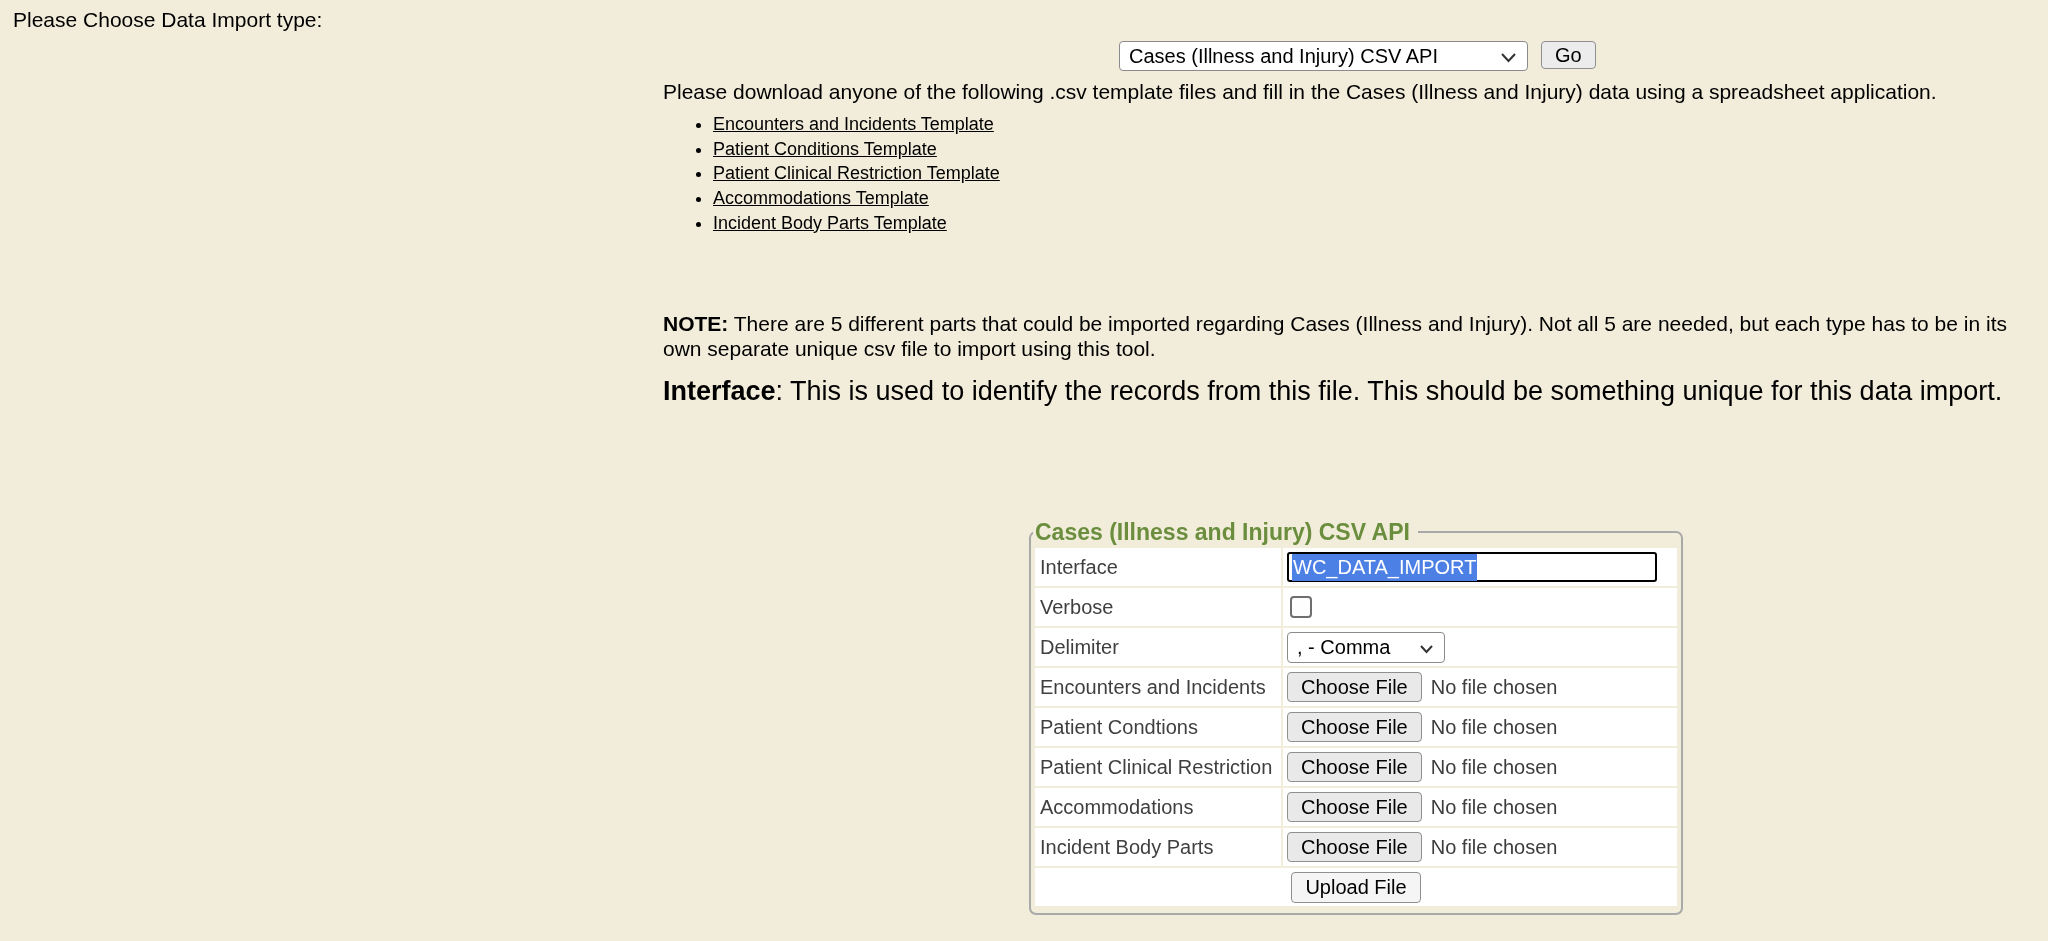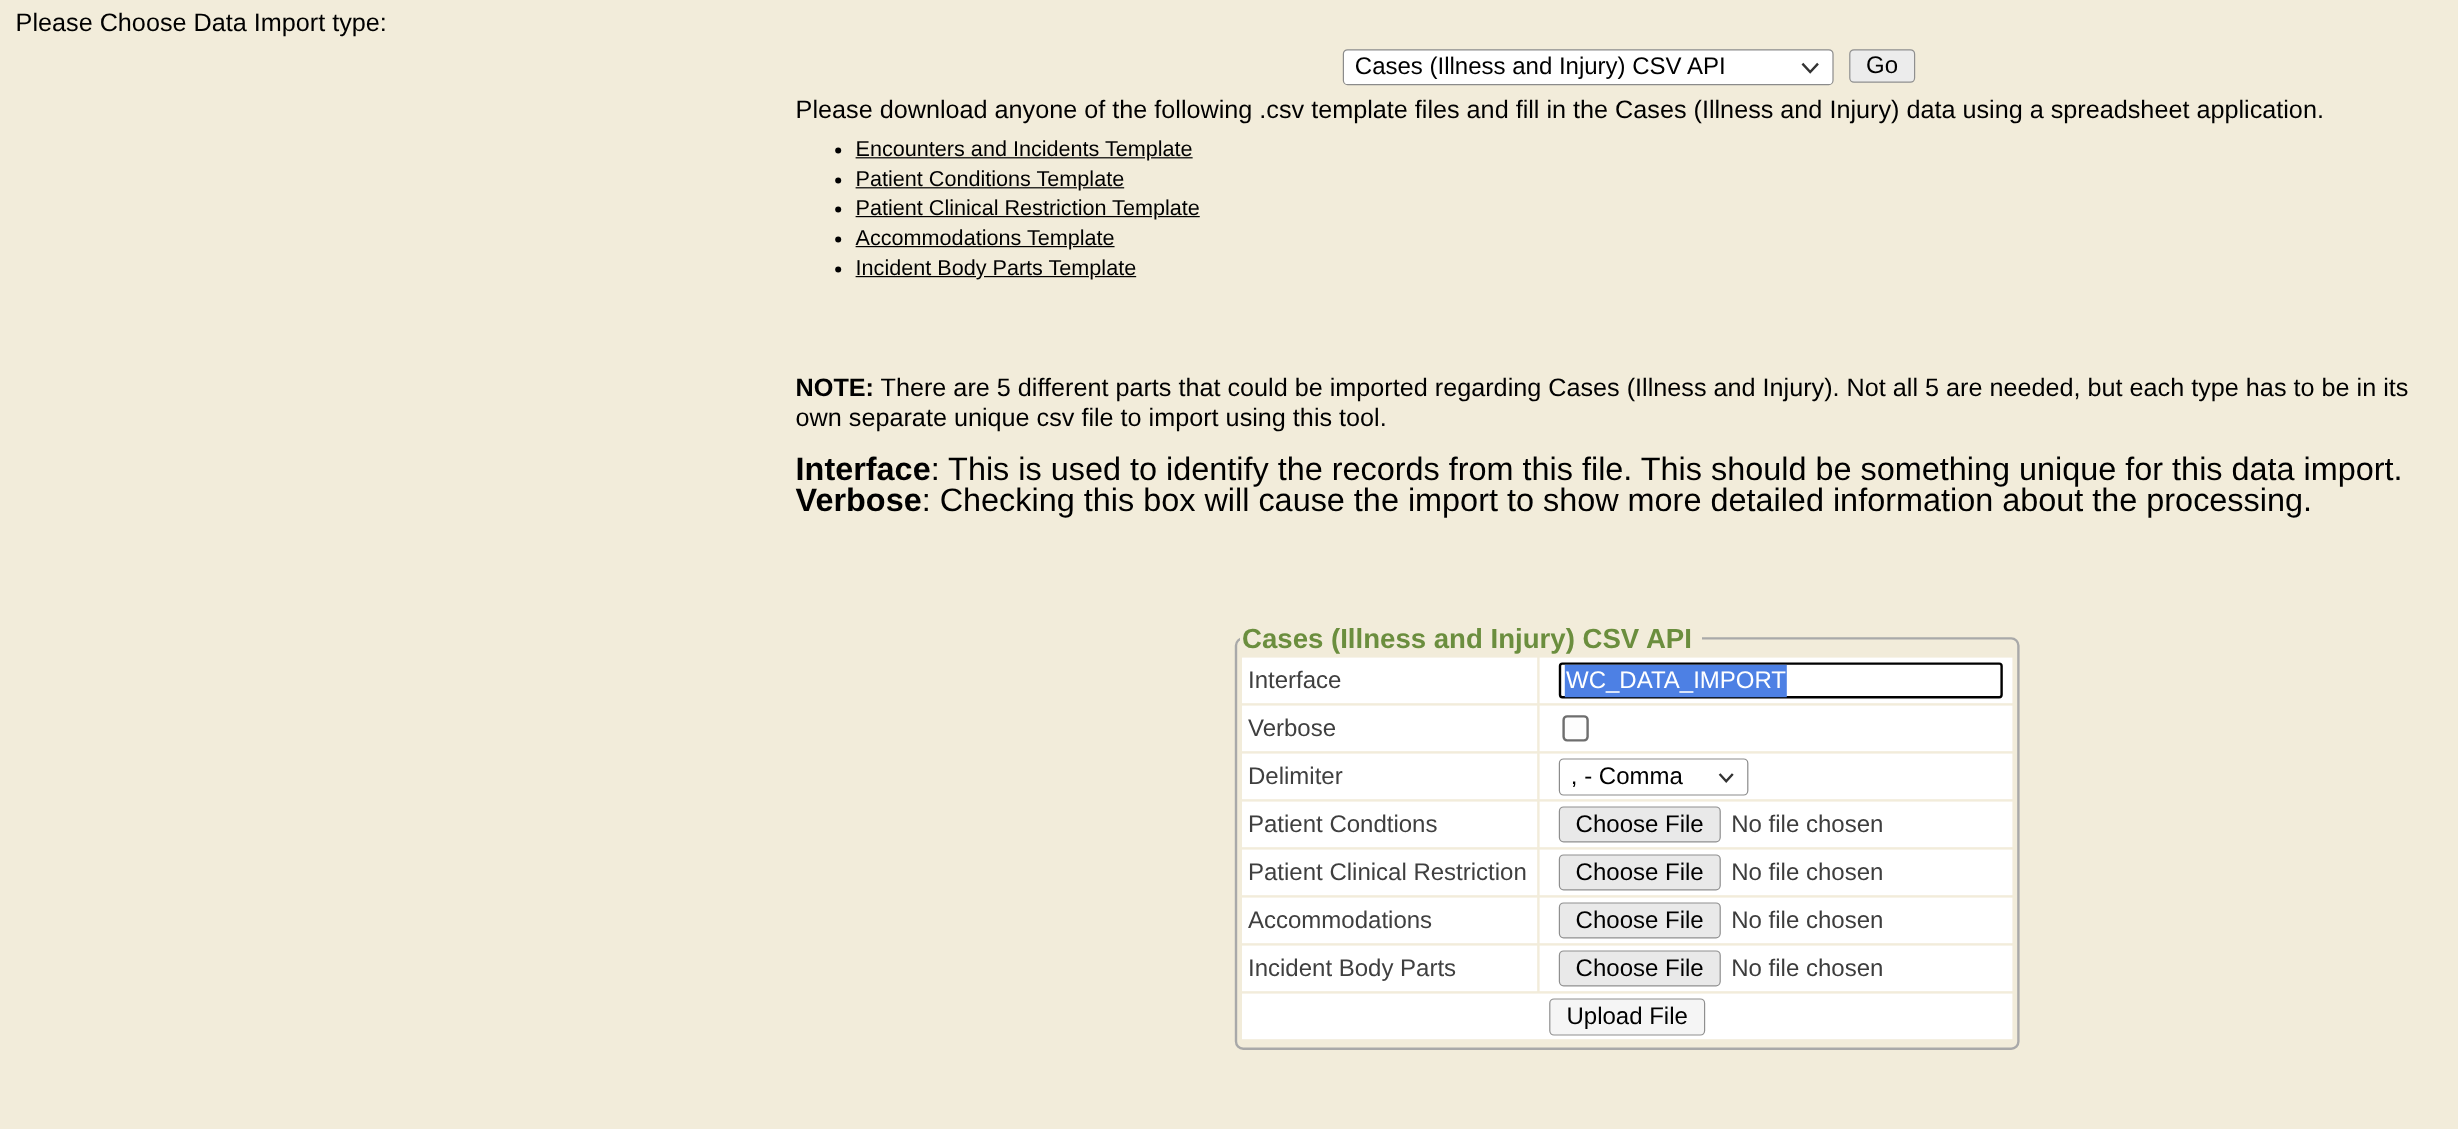--- a/index.html
+++ b/index.html
@@ -51,21 +51,21 @@
     border:2px solid #a9a9a9;border-radius:7px;
     padding:1px 2px 5px 2px;background:transparent;
   }
   fieldset#import-form legend{
     color:#6b8e3e;font-weight:bold;font-size:23px;line-height:26px;
     padding:0 8px 0 2px;margin-left:0;
   }
   #form-table{border-collapse:separate;border-spacing:2px;width:100%;}
   #form-table td{background:#fff;height:36px;vertical-align:middle;}
   td.lbl{width:240px;color:#3f3f3f;font-size:20px;padding-left:5px;}
-  td.ctl{padding-left:16px;}
+  td.ctl{padding-left:4px;}
   tr.upload-row td{background:#e9e9e9;text-align:center;height:38px;}
 
   .text-input{
     width:370px;height:30px;box-sizing:border-box;
     background:#fff;border:2px solid #000;border-radius:3px;
     display:flex;align-items:center;padding:0 3px;cursor:text;
   }
   .sel-text{background:#4d80e4;color:#fff;font-size:20px;padding:2px 1px;white-space:nowrap;}
 
   .checkbox{
@@ -111,21 +111,20 @@
       <li><a class="plain-link">Accommodations Template</a></li>
       <li><a class="plain-link">Incident Body Parts Template</a></li>
     </ul>
   </div>
 
 
   <div id="note" class="abs"><b>NOTE:</b><span> There are 5 different parts that could be imported regarding Cases (Illness and Injury). Not all 5 are needed, but each type has to be in its own separate unique csv file to import using this tool.</span></div>
 
   <div id="help" class="abs">
     <div><b>Interface</b><span>: This is used to identify the records from this file. This should be something unique for this data import.</span></div>
-    <div><b>Verbose</b><span>: Checking this box will cause the import to show more detailed information about the processing.</span></div>
   </div>
 
   <fieldset id="import-form">
     <legend>Cases (Illness and Injury) CSV API</legend>
     <table id="form-table">
       <tbody>
           <tr>
         <td class="lbl">Interface</td>
         <td class="ctl">
           <div class="text-input">
@@ -146,20 +145,29 @@
             <span>, - Comma</span>
             <span class="chev">
               <svg width="15" height="10" viewBox="0 0 15 10">
                     <polyline points="2,2 7.5,8 13,2" fill="none" stroke="#333" stroke-width="2"></polyline>
                   </svg>
             </span>
           </div>
         </td>
       </tr>
       <tr>
+        <td class="lbl">Encounters and Incidents</td>
+        <td class="ctl">
+              <div class="filecell">
+          <button class="btn choose-btn">Choose File</button>
+          <span class="no-file">No file chosen</span>
+        </div>
+            </td>
+      </tr>
+      <tr>
         <td class="lbl">Patient Condtions</td>
         <td class="ctl">
               <div class="filecell">
           <button class="btn choose-btn">Choose File</button>
           <span class="no-file">No file chosen</span>
         </div>
             </td>
       </tr>
       <tr>
         <td class="lbl">Patient Clinical Restriction</td>

